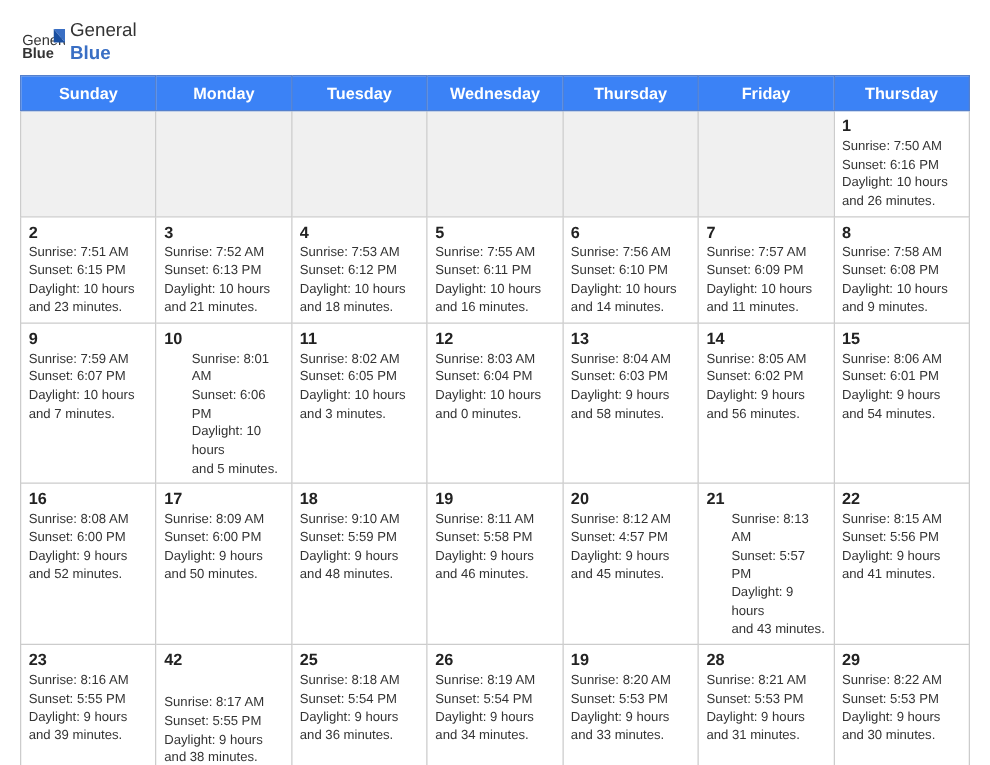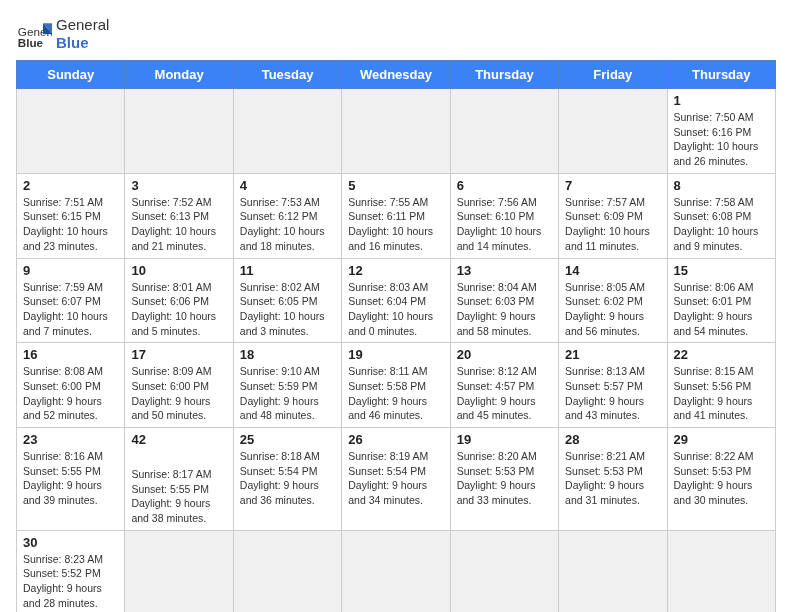--- a/index.html
+++ b/index.html
@@ -178,21 +178,21 @@
       <tr>
         <td>
           <span class="day-num">9</span>
           <div class="day-info" style="white-space: pre-line;">Sunrise: 7:59 AM
 Sunset: 6:07 PM
 Daylight: 10 hours
 and 7 minutes.</div>
         </td>
         <td>
           <span class="day-num">10</span>
-          <div class="day-info" style="white-space: pre-line;">Sunrise: 8:01 AM
+          <div class="day-info" style="white-space: pre-line; margin-left: 22px;">Sunrise: 8:01 AM
 Sunset: 6:06 PM
 Daylight: 10 hours
 and 5 minutes.</div>
         </td>
         <td>
           <span class="day-num">11</span>
           <div class="day-info" style="white-space: pre-line;">Sunrise: 8:02 AM
 Sunset: 6:05 PM
 Daylight: 10 hours
 and 3 minutes.</div>
@@ -257,21 +257,21 @@
         </td>
         <td>
           <span class="day-num">20</span>
           <div class="day-info" style="white-space: pre-line;">Sunrise: 8:12 AM
 Sunset: 4:57 PM
 Daylight: 9 hours
 and 45 minutes.</div>
         </td>
         <td>
           <span class="day-num">21</span>
-          <div class="day-info" style="white-space: pre-line;">Sunrise: 8:13 AM
+          <div class="day-info" style="white-space: pre-line; margin-left: 20px;">Sunrise: 8:13 AM
 Sunset: 5:57 PM
 Daylight: 9 hours
 and 43 minutes.</div>
         </td>
         <td>
           <span class="day-num">22</span>
           <div class="day-info" style="white-space: pre-line;">Sunrise: 8:15 AM
 Sunset: 5:56 PM
 Daylight: 9 hours
 and 41 minutes.</div>

